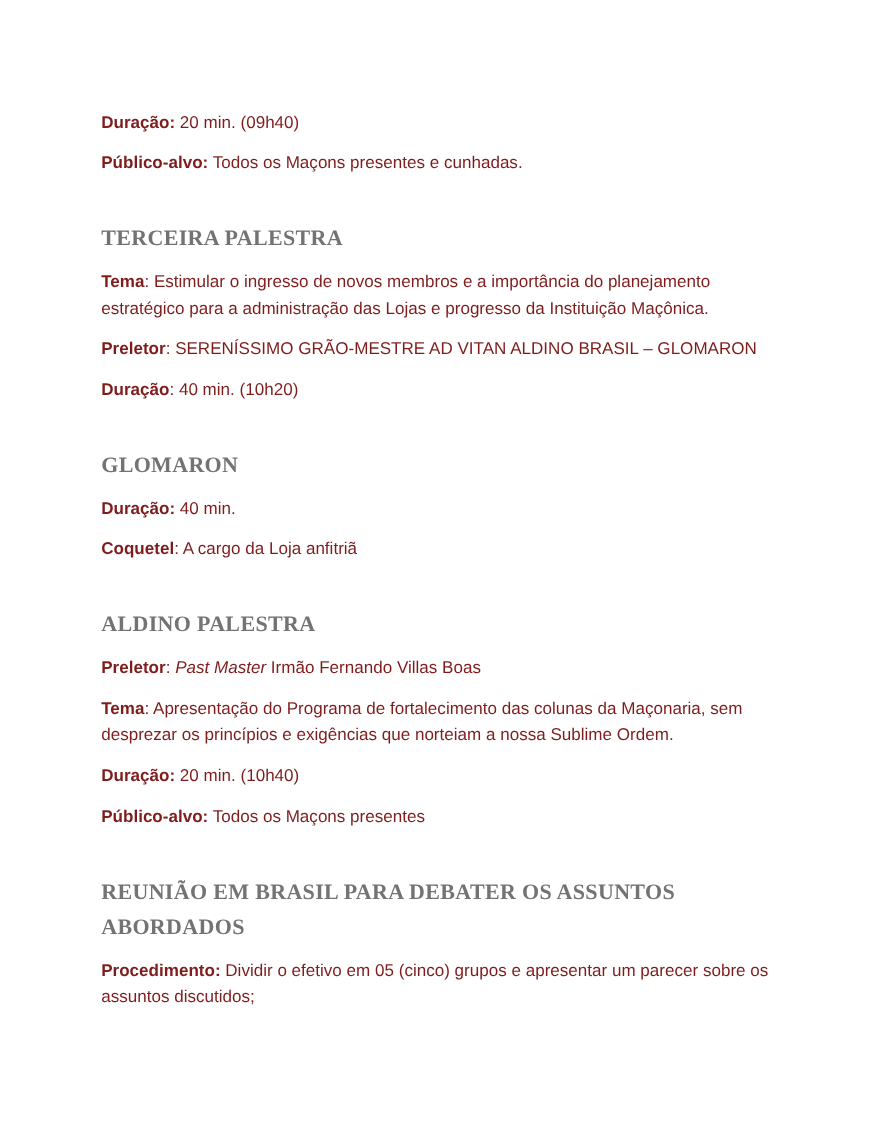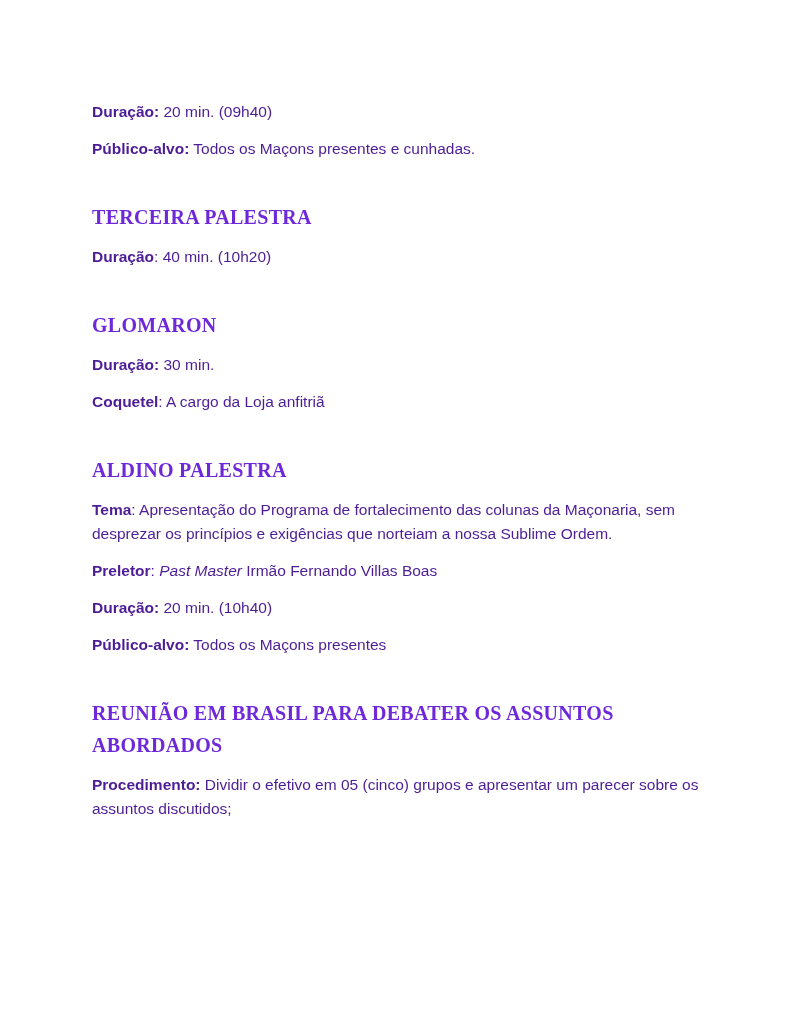--- a/index.html
+++ b/index.html
@@ -21,55 +21,57 @@
     padding: 100px 90px 40px 92px;
   }
   .doc-section {
     margin: 0;
   }
   .doc-heading {
     font-family: "Liberation Serif", serif;
     font-weight: 700;
     font-size: 20px;
     line-height: 32px;
-    color: #6d28d9;
+    color: #737373;
     letter-spacing: 0.3px;
     margin: 40px 0 12px 0;
   }
   .doc-p {
     font-size: 15.5px;
     line-height: 24px;
     margin: 0 0 13px 0;
-    color: #4c1d95;
+    color: #7f1d1d;
   }
   .run-b { font-weight: 700; }
   .run-i { font-style: italic; }
 </style>
 </head>
 <body>
 
 <div class="page">
   <div class="content">
       <section class="doc-section">
         <p class="doc-p"><span class="run-b">Duração:</span><span> 20 min. (09h40)</span></p>
         <p class="doc-p"><span class="run-b">Público-alvo:</span><span> Todos os Maçons presentes e cunhadas.</span></p>
       </section>
       <section class="doc-section">
         <h2 class="doc-heading">TERCEIRA PALESTRA</h2>
+        <p class="doc-p"><span class="run-b">Tema</span><span>: Estimular o ingresso de novos membros e a importância do planejamento estratégico para a administração das Lojas e progresso da Instituição Maçônica.</span></p>
+        <p class="doc-p"><span class="run-b">Preletor</span><span>: SERENÍSSIMO GRÃO-MESTRE AD VITAN ALDINO BRASIL – GLOMARON</span></p>
         <p class="doc-p"><span class="run-b">Duração</span><span>: 40 min. (10h20)</span></p>
       </section>
       <section class="doc-section">
         <h2 class="doc-heading">GLOMARON</h2>
-        <p class="doc-p"><span class="run-b">Duração:</span><span> 30 min.</span></p>
+        <p class="doc-p"><span class="run-b">Duração:</span><span> 40 min.</span></p>
         <p class="doc-p"><span class="run-b">Coquetel</span><span>: A cargo da Loja anfitriã</span></p>
       </section>
       <section class="doc-section">
         <h2 class="doc-heading">ALDINO PALESTRA</h2>
+        <p class="doc-p"><span class="run-b">Preletor</span><span>: </span><span class="run-i">Past Master</span><span> Irmão Fernando Villas Boas</span></p>
         <p class="doc-p"><span class="run-b">Tema</span><span>: Apresentação do Programa de fortalecimento das colunas da Maçonaria, sem desprezar os princípios e exigências que norteiam a nossa Sublime Ordem.</span></p>
-        <p class="doc-p"><span class="run-b">Preletor</span><span>: </span><span class="run-i">Past Master</span><span> Irmão Fernando Villas Boas</span></p>
         <p class="doc-p"><span class="run-b">Duração:</span><span> 20 min. (10h40)</span></p>
         <p class="doc-p"><span class="run-b">Público-alvo:</span><span> Todos os Maçons presentes</span></p>
       </section>
       <section class="doc-section">
         <h2 class="doc-heading">REUNIÃO EM BRASIL PARA DEBATER OS ASSUNTOS ABORDADOS</h2>
         <p class="doc-p"><span class="run-b">Procedimento:</span><span> Dividir o efetivo em 05 (cinco) grupos e apresentar um parecer sobre os assuntos discutidos;</span></p>
       </section>
     </div>
 </div>
 

